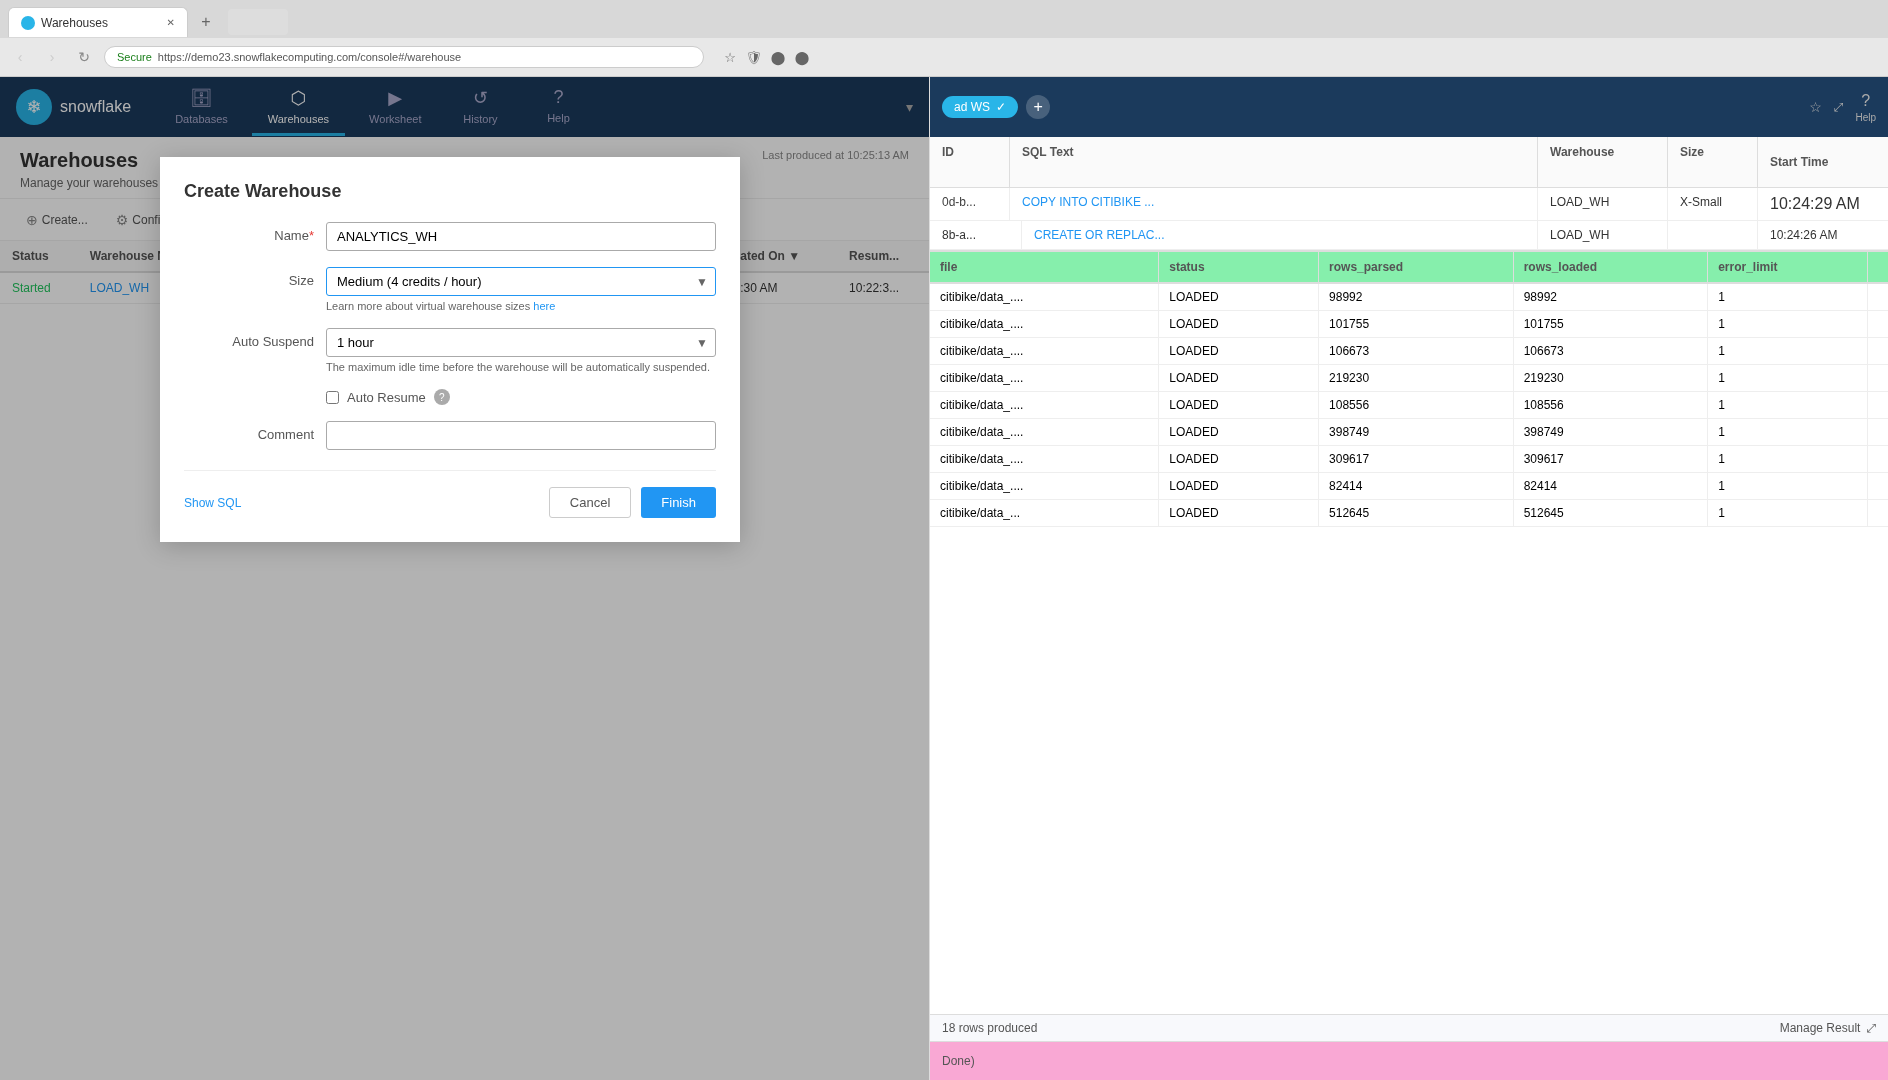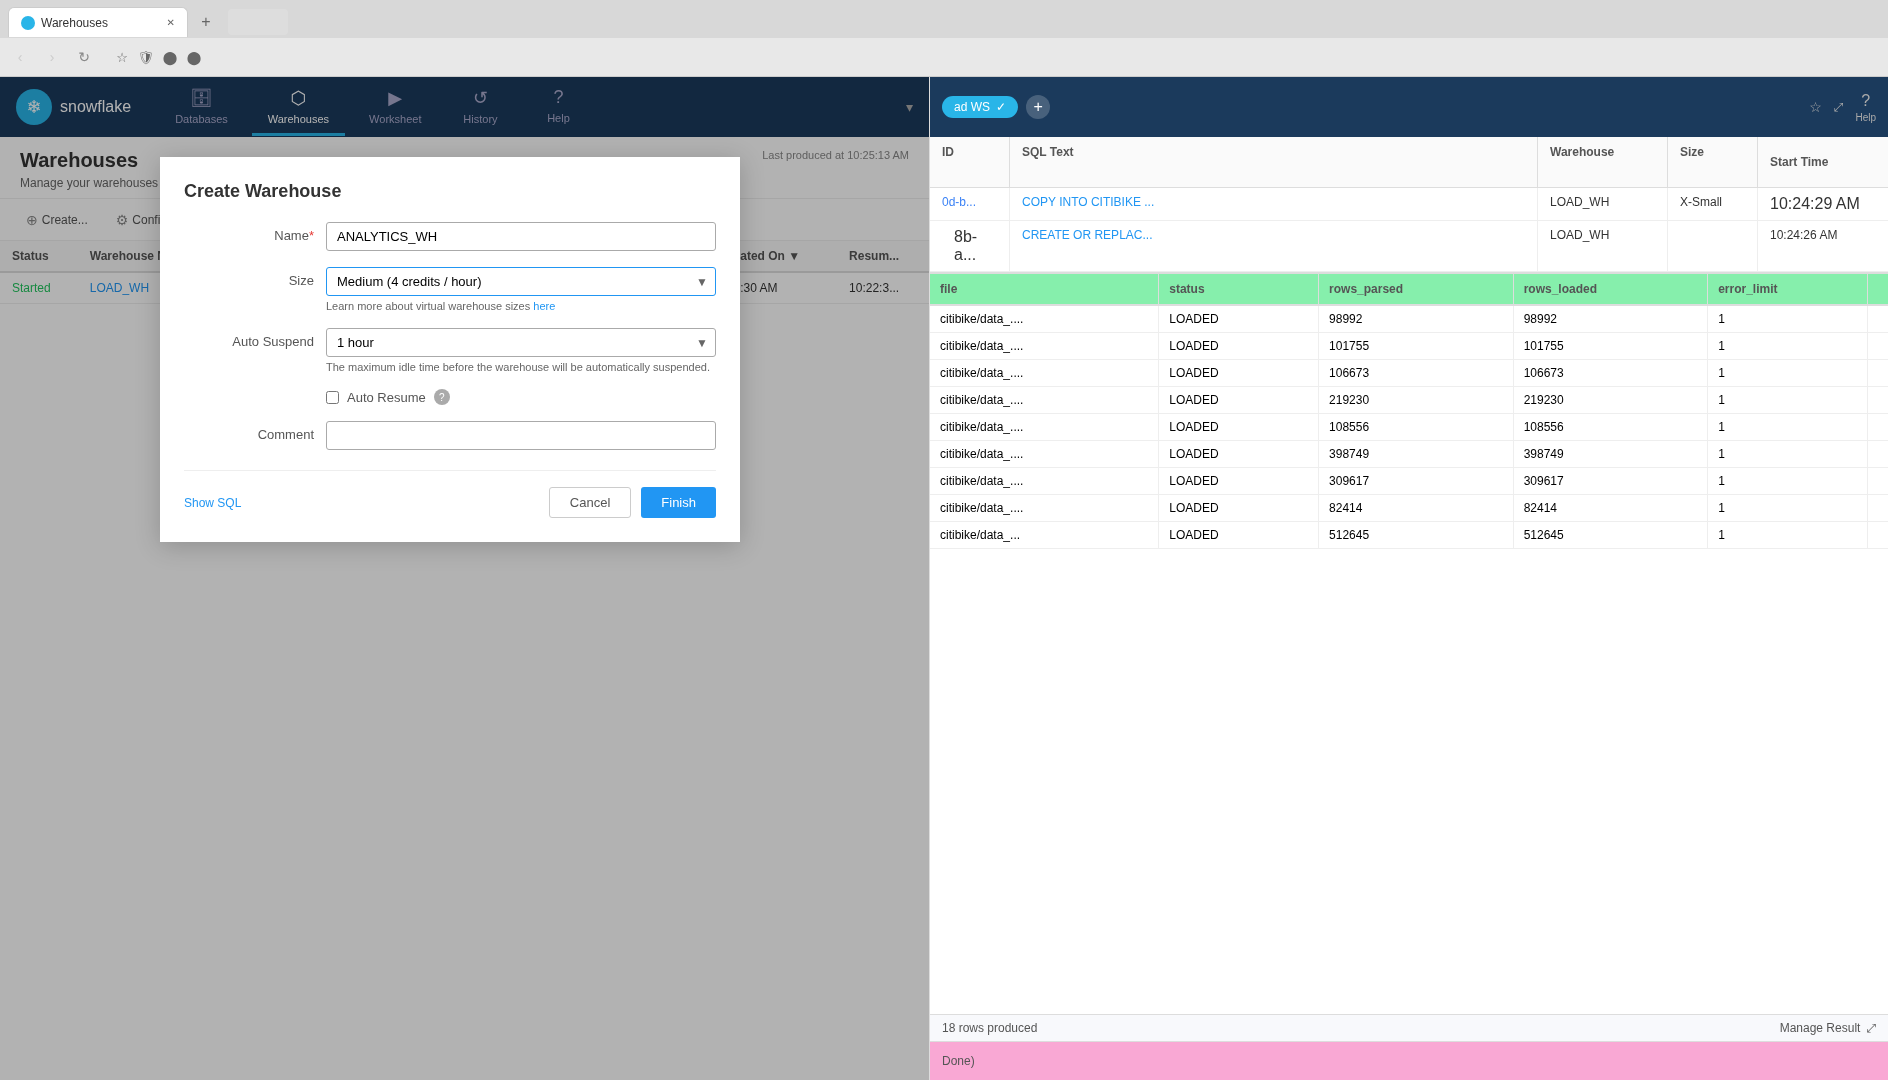--- a/index.html
+++ b/index.html
@@ -104,20 +104,24 @@
       <span>Warehouses</span>
       <span class="tab-close">✕</span>
     </div>
     <div class="new-tab-btn">+</div>
     <div style="margin-left:8px; width:60px; height:26px; background:#ddd; border-radius:4px;"></div>
   </div>
   <div class="address-bar">
     <div class="nav-btn disabled">‹</div>
     <div class="nav-btn disabled">›</div>
     <div class="nav-btn">↻</div>
+    <div class="url-bar">
+      <span class="url-secure">Secure</span>
+      <span class="url-text">https://demo23.snowflakecomputing.com/console#/warehouse</span>
+    </div>
     <div class="browser-actions">
       <div class="browser-action-btn">☆</div>
       <div class="browser-action-btn">🛡</div>
       <div class="browser-action-btn">⬤</div>
       <div class="browser-action-btn">⬤</div>
     </div>
   </div>
 </div>
 
 <div class="app-layout">
@@ -319,28 +323,28 @@
     <div style="display:flex; border-bottom:1px solid #ddd; background:#fafafa;">
       <div style="padding:8px 12px; font-size:12px; font-weight:600; color:#555; width:80px; border-right:1px solid #ddd;">ID</div>
       <div style="padding:8px 12px; font-size:12px; font-weight:600; color:#555; flex:1; border-right:1px solid #ddd;">SQL Text</div>
       <div style="padding:8px 12px; font-size:12px; font-weight:600; color:#555; width:130px; border-right:1px solid #ddd;">Warehouse</div>
       <div style="padding:8px 12px; font-size:12px; font-weight:600; color:#555; width:90px; border-right:1px solid #ddd;">Size</div>
       <div style="padding:18px 12px; font-size:12px; font-weight:600; color:#555; width:130px;">Start Time</div>
     </div>
 
     <div style="border-bottom:2px solid #ddd;">
       <div style="display:flex; border-bottom:1px solid #eee;">
-        <div style="padding:7px 12px; font-size:12px; color:#3b82f6; width:80px; border-right:1px solid #eee;">0d-b...</div>
+        <div style="padding:7px 12px; font-size:12px; color:#404040; width:80px; border-right:1px solid #eee;">0d-b...</div>
         <div style="padding:7px 12px; font-size:12px; flex:1; border-right:1px solid #eee;"><a style="color:#2196F3;text-decoration:none;">COPY INTO CITIBIKE ...</a></div>
         <div style="padding:7px 12px; font-size:12px; color:#333; width:130px; border-right:1px solid #eee;">LOAD_WH</div>
         <div style="padding:7px 12px; font-size:12px; color:#333; width:90px; border-right:1px solid #eee;">X-Small</div>
         <div style="padding:7px 12px; font-size:16px; color:#333; width:130px;">10:24:29 AM</div>
       </div>
       <div style="display:flex; border-bottom:1px solid #eee;">
-        <div style="padding:7px 24px; font-size:16px; color:#333; width:80px; border-right:1px solid #eee;">8b-a...</div>
+        <div style="padding:7px 12px; font-size:12px; color:#333; width:92px; border-right:1px solid #eee;">8b-a...</div>
         <div style="padding:7px 12px; font-size:12px; flex:1; border-right:1px solid #eee;"><a style="color:#2196F3;text-decoration:none;">CREATE OR REPLAC...</a></div>
         <div style="padding:7px 12px; font-size:12px; color:#333; width:130px; border-right:1px solid #eee;">LOAD_WH</div>
         <div style="padding:7px 12px; font-size:12px; color:#333; width:90px; border-right:1px solid #eee;"></div>
         <div style="padding:7px 12px; font-size:12px; color:#333; width:130px;">10:24:26 AM</div>
       </div>
     </div>
 
     <div style="display:flex; background:#86efac; border-bottom:2px solid #ddd;">
       <div style="padding:8px 10px; font-size:12px; font-weight:600; color:#555; flex:1.2; border-right:1px solid #ddd;">file</div>
       <div style="padding:8px 10px; font-size:12px; font-weight:600; color:#555; flex:0.8; border-right:1px solid #ddd;">status</div>

